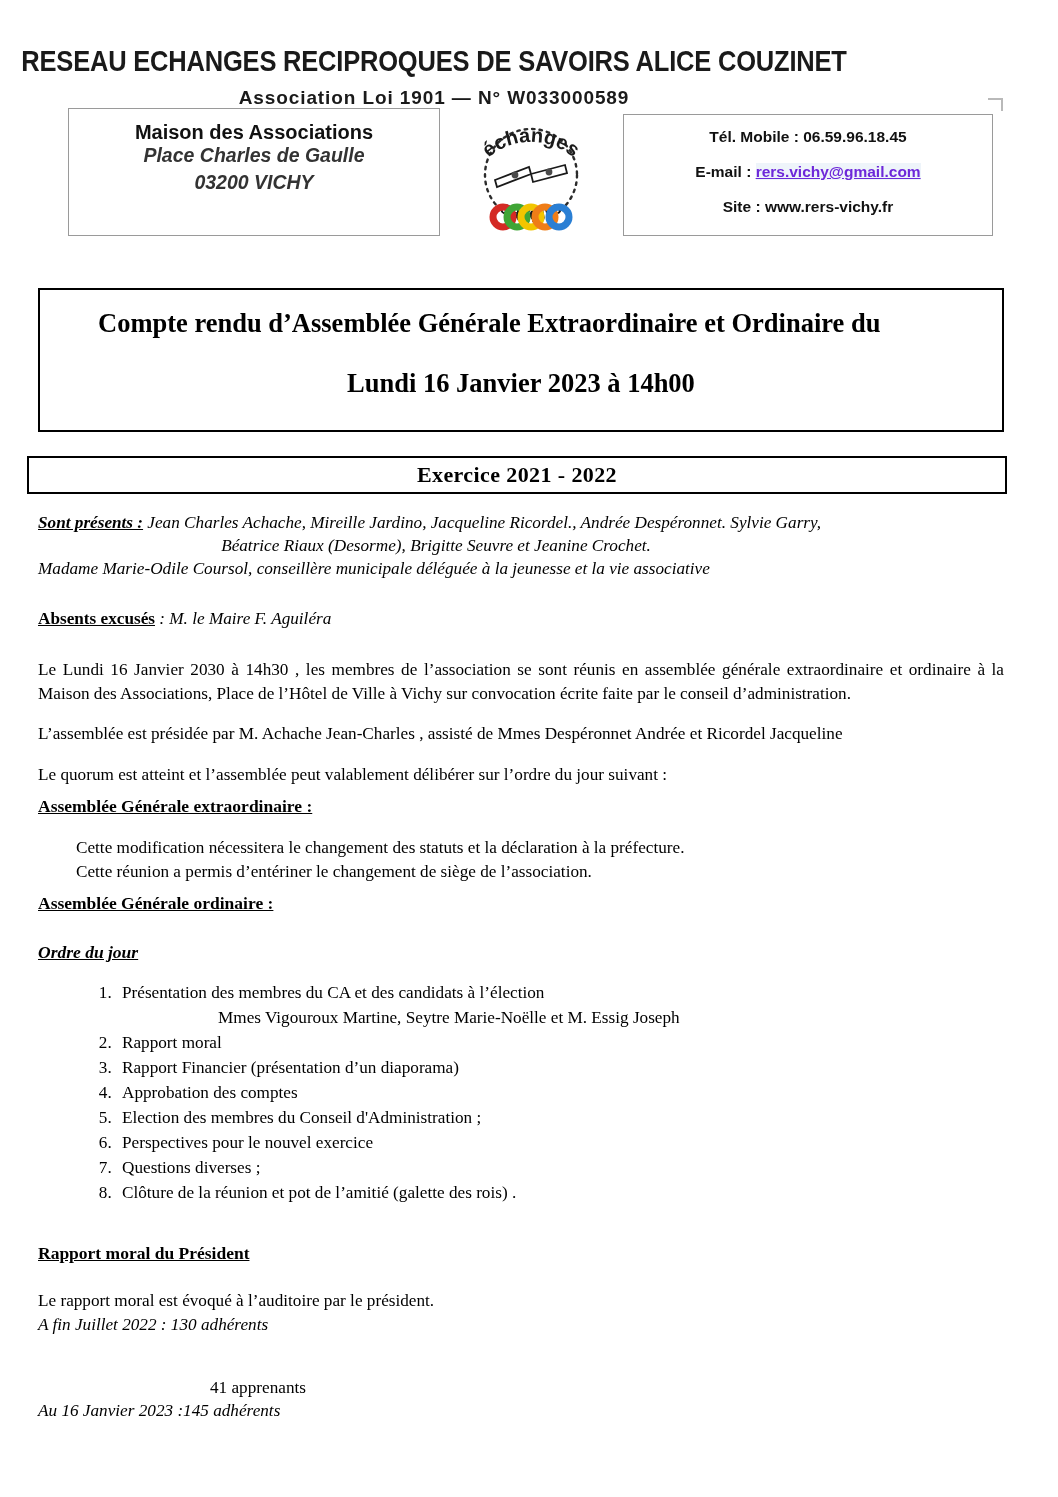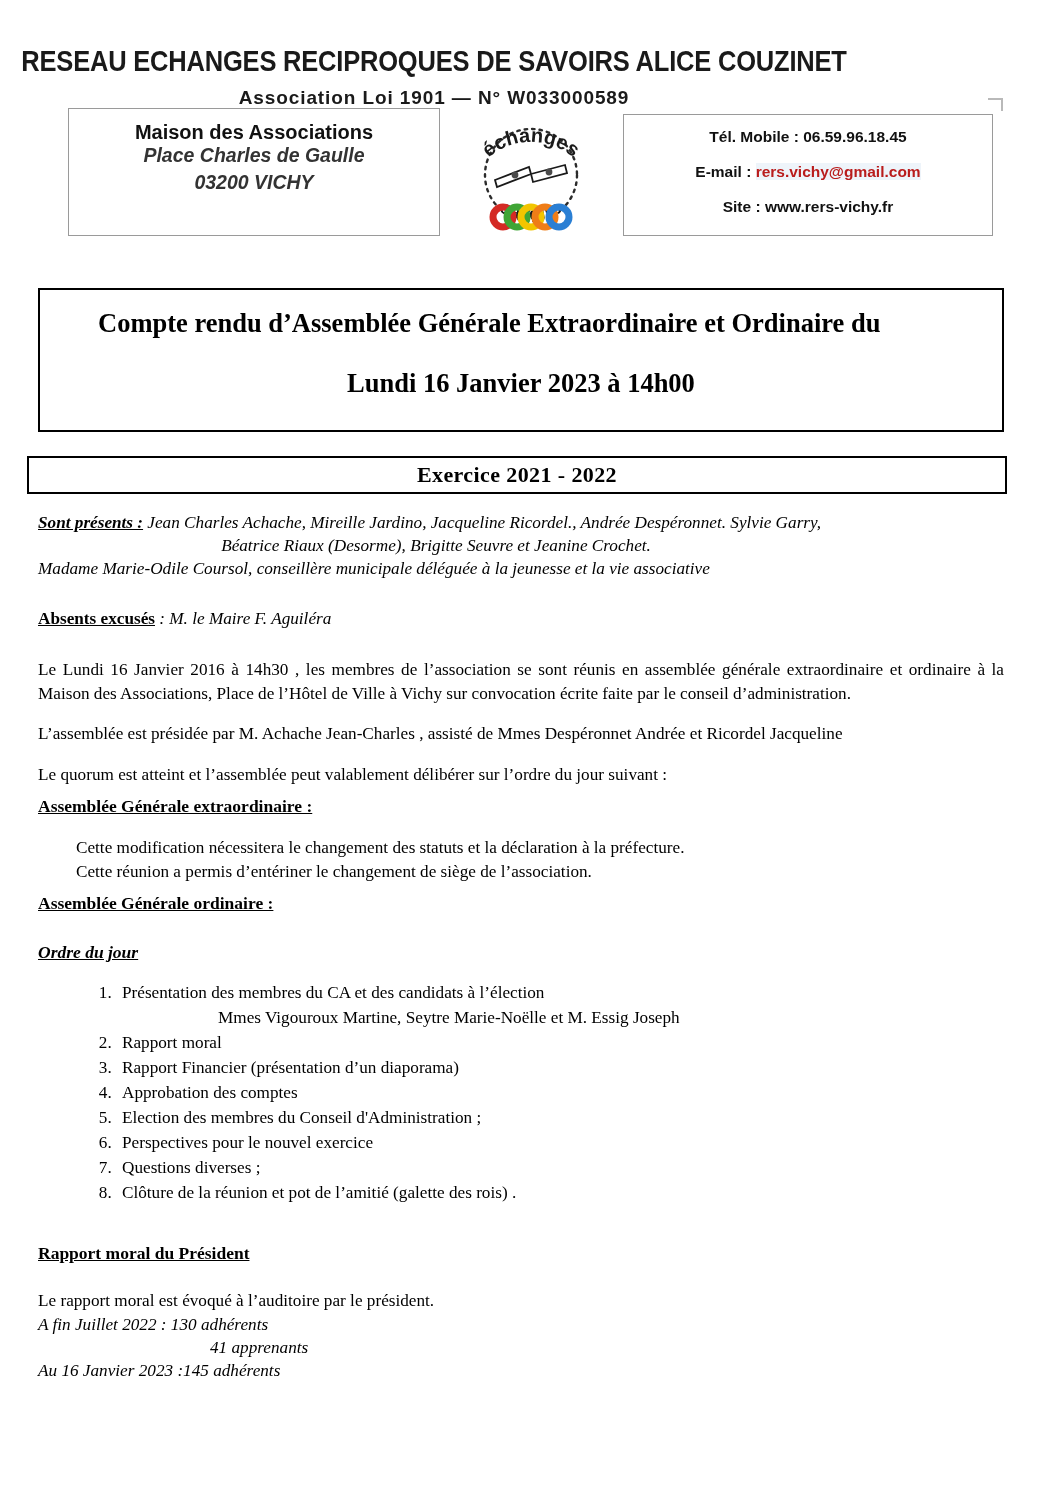--- a/index.html
+++ b/index.html
@@ -92,21 +92,22 @@
   .contact-line {
     font-family: "Liberation Sans", sans-serif;
     font-weight: bold;
     font-size: 15.5px;
     text-align: center;
     color: #111;
     margin-bottom: 17px;
   }
   .contact-line:last-child { margin-bottom: 0; }
   .mail-link {
-    color: #b91c1c;
+    color: #6d28d9;
+    text-decoration: underline;
     background: #eef4fa;
   }
 
   
   .corner-artifact {
     position: absolute;
     left: 988px;
     top: 98px;
     width: 13px;
     height: 11px;
@@ -234,21 +235,21 @@
 
   .rapport-head {
     margin-top: 36px;
     font-weight: bold;
     font-size: 17.5px;
   }
   .rapport-head span { text-decoration: underline; }
 
   .rapport-body { margin-top: 24px; line-height: 1.36; }
   .rb-ital { font-style: italic; }
-  .rb-indent { font-style: italic; padding-left: 172px; }
+  .rb-indent { padding-left: 172px; margin-top: 40px; }
 </style>
 </head>
 <body>
 
 <div class="letterhead">
   <div class="lh-title">RESEAU ECHANGES RECIPROQUES DE SAVOIRS ALICE COUZINET</div>
   <div class="lh-sub">Association Loi 1901 — N° W033000589</div>
 </div>
 
 <div class="lh-boxes">
@@ -316,21 +317,21 @@
   <div class="presents-block">
     <span class="lbl-bold-u">Sont présents :</span><span> Jean Charles Achache, Mireille Jardino, Jacqueline Ricordel., Andrée Despéronnet. Sylvie Garry,</span>
   </div>
   <div class="presents-line2">Béatrice Riaux (Desorme), Brigitte Seuvre et Jeanine Crochet.</div>
   <div class="presents-line3">Madame Marie-Odile Coursol, conseillère municipale déléguée à la jeunesse et la vie associative</div>
 
   <div class="absents">
     <span class="lbl-bold-u">Absents excusés</span><span class="ital"> : M. le Maire F. Aguiléra</span>
   </div>
 
-  <div class="para-main">Le Lundi 16 Janvier 2016 à 14h30 , les membres de l’association se sont réunis en assemblée générale extraordinaire et ordinaire à la Maison des Associations, Place de l’Hôtel de Ville à Vichy sur convocation écrite faite par le conseil d’administration.</div>
+  <div class="para-main">Le Lundi 16 Janvier 2030 à 14h30 , les membres de l’association se sont réunis en assemblée générale extraordinaire et ordinaire à la Maison des Associations, Place de l’Hôtel de Ville à Vichy sur convocation écrite faite par le conseil d’administration.</div>
   <div class="para-lines">L’assemblée est présidée par M. Achache Jean-Charles , assisté de Mmes Despéronnet Andrée et Ricordel Jacqueline</div>
   <div class="para-lines">Le quorum est atteint et l’assemblée peut valablement délibérer sur l’ordre du jour suivant :</div>
 
   <div class="sec-head"><span>Assemblée Générale extraordinaire :</span></div>
   <div class="indent-block">
     <div>Cette modification nécessitera le changement des statuts et la déclaration à la préfecture.</div>
     <div>Cette réunion a permis d’entériner le changement de siège de l’association.</div>
   </div>
 
   <div class="sec-head"><span>Assemblée Générale ordinaire :</span></div>

